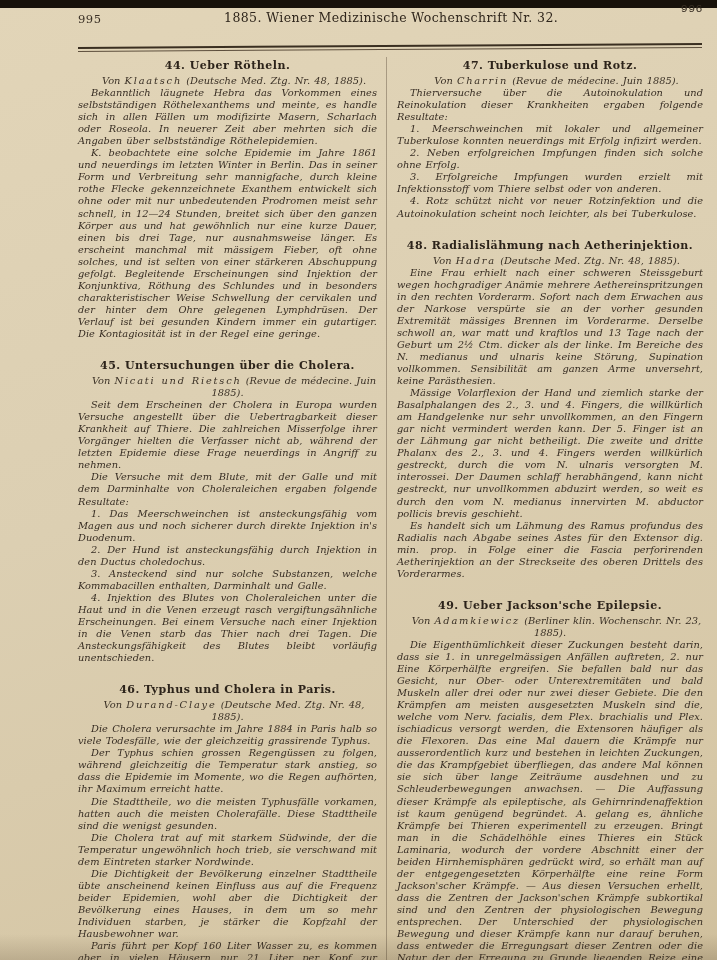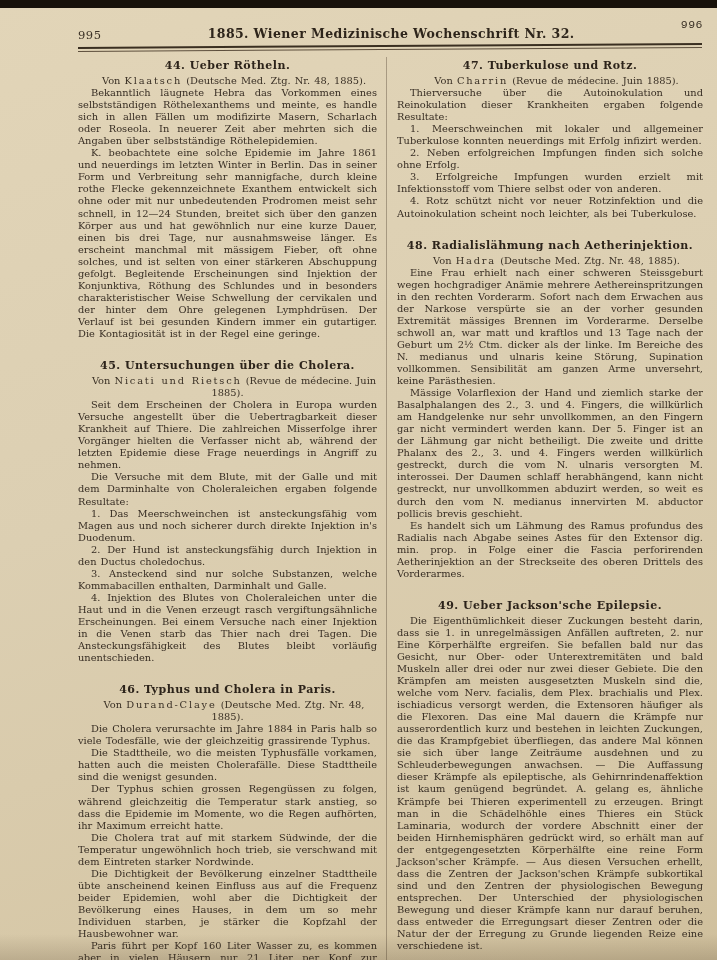--- a/index.html
+++ b/index.html
@@ -14,28 +14,28 @@
   .scan-top-bar {
     position: absolute; top: 0; left: 0; width: 100%; height: 8px;
     background: #17110a;
   }
   .page-bottom-shadow {
     position: absolute; left: 0; bottom: 0; width: 100%; height: 26px;
     background: linear-gradient(to bottom, rgba(61,45,24,0) 0%, rgba(61,45,24,0.18) 100%);
     pointer-events: none;
   }
   .page-header {
-    position: absolute; top: 20px; left: 78px; width: 625px;
+    position: absolute; top: 4px; left: 78px; width: 625px;
     display: flex; align-items: flex-start; justify-content: space-between;
   }
   .page-num { font-size: 11.5px; letter-spacing: 0.5px; color: #3a3025; }
   .page-num.left  { transform: translateY(8px); }
   .page-num.right { transform: translateY(-2px); font-family: Liberation Mono, monospace; }
   .journal-title {
-    font-weight: bold; font-size: 12.5px; letter-spacing: 0.4px;
+    font-weight: normal; font-size: 12.5px; letter-spacing: 0.4px;
     transform: translateY(6px); color: #2e251b;
   }
   .double-rule {
     position: absolute; top: 45px; left: 78px; width: 624px;
     transform: rotate(-0.35deg);
   }
   .double-rule .thick { height: 2.4px; background: #3a2f21; }
   .double-rule .gap   { height: 1.6px; }
   .double-rule .thin  { height: 1px;   background: #5d4f3d; }
   .columns {
@@ -55,20 +55,21 @@
   .byline {
     margin: 0 0 4px; text-align: center; text-indent: 0;
     font-size: 9.6px; color: #3a3025;
   }
   .byline .author { letter-spacing: 1.8px; }
   .article p {
     margin: 0; text-indent: 13px;
     font-size: 9.85px; line-height: 12.05px;
     word-spacing: 1px;
     hyphens: auto;
+    font-style: italic;
   }
 </style>
 </head>
 <body>
 
 <div class="scan-top-bar"></div>
 
 <header class="page-header">
   <span class="page-num left">995</span>
   <span class="journal-title">1885. Wiener Medizinische Wochenschrift Nr. 32.</span>
@@ -112,22 +113,22 @@
     </section>
 
     <section class="article">
       <h3>46. Typhus und Cholera in Paris.</h3>
       <p class="byline">
         <span>Von</span>
         <span class="author">Durand-Claye</span>
         <span>(Deutsche Med. Ztg. Nr. 48, 1885).</span>
       </p>
       <p>Die Cholera verursachte im Jahre 1884 in Paris halb so viele Todesfälle, wie der gleichzeitig grassirende Typhus.</p>
+      <p>Der Typhus schien grossen Regengüssen zu folgen, während gleichzeitig die Temperatur stark anstieg, so dass die Epidemie im Momente, wo die Regen aufhörten, ihr Maximum erreicht hatte.</p>
       <p>Die Stadttheile, wo die meisten Typhusfälle vorkamen, hatten auch die meisten Cholerafälle. Diese Stadttheile sind die wenigst gesunden.</p>
-      <p>Der Typhus schien grossen Regengüssen zu folgen, während gleichzeitig die Temperatur stark anstieg, so dass die Epidemie im Momente, wo die Regen aufhörten, ihr Maximum erreicht hatte.</p>
       <p>Die Cholera trat auf mit starkem Südwinde, der die Temperatur ungewöhnlich hoch trieb, sie verschwand mit dem Eintreten starker Nordwinde.</p>
       <p>Die Dichtigkeit der Bevölkerung einzelner Stadttheile übte anscheinend keinen Einfluss aus auf die Frequenz beider Epidemien, wohl aber die Dichtigkeit der Bevölkerung eines Hauses, in dem um so mehr Individuen starben, je stärker die Kopfzahl der Hausbewohner war.</p>
       <p>Paris führt per Kopf 160 Liter Wasser zu, es kommen aber in vielen Häusern nur 21 Liter per Kopf zur Verausgabung, da die Hausbesitzer die Anlagekosten der Wasserleitung scheuen. Das Wasser des Ourq-Kanales ist sehr mangelhaft und die Mortalität an Cholera und Typhus war in einzelnen Stadttheilen der verbrauchten Menge Ourq-Wasser proportional.</p>
 
     </section>
 
   </div>
 
   <div class="col right">
 
@@ -152,20 +153,25 @@
         <span class="author">Hadra</span>
         <span>(Deutsche Med. Ztg. Nr. 48, 1885).</span>
       </p>
       <p>Eine Frau erhielt nach einer schweren Steissgeburt wegen hochgradiger Anämie mehrere Aethereinspritzungen in den rechten Vorderarm. Sofort nach dem Erwachen aus der Narkose verspürte sie an der vorher gesunden Extremität mässiges Brennen im Vorderarme. Derselbe schwoll an, war matt und kraftlos und 13 Tage nach der Geburt um 2½ Ctm. dicker als der linke. Im Bereiche des N. medianus und ulnaris keine Störung, Supination vollkommen. Sensibilität am ganzen Arme unversehrt, keine Parästhesien.</p>
       <p>Mässige Volarflexion der Hand und ziemlich starke der Basalphalangen des 2., 3. und 4. Fingers, die willkürlich am Handgelenke nur sehr unvollkommen, an den Fingern gar nicht vermindert werden kann. Der 5. Finger ist an der Lähmung gar nicht betheiligt. Die zweite und dritte Phalanx des 2., 3. und 4. Fingers werden willkürlich gestreckt, durch die vom N. ulnaris versorgten M. interossei. Der Daumen schlaff herabhängend, kann nicht gestreckt, nur unvollkommen abduzirt werden, so weit es durch den vom N. medianus innervirten M. abductor pollicis brevis geschieht.</p>
       <p>Es handelt sich um Lähmung des Ramus profundus des Radialis nach Abgabe seines Astes für den Extensor dig. min. prop. in Folge einer die Fascia perforirenden Aetherinjektion an der Streckseite des oberen Drittels des Vorderarmes.</p>
     </section>
 
     <section class="article">
       <h3>49. Ueber Jackson'sche Epilepsie.</h3>
+      <p class="byline">
+        <span>Von</span>
+        <span class="author">Adamkiewicz</span>
+        <span>(Berliner klin. Wochenschr. Nr. 23, 1885).</span>
+      </p>
       <p>Die Eigenthümlichkeit dieser Zuckungen besteht darin, dass sie 1. in unregelmässigen Anfällen auftreten, 2. nur Eine Körperhälfte ergreifen. Sie befallen bald nur das Gesicht, nur Ober- oder Unterextremitäten und bald Muskeln aller drei oder nur zwei dieser Gebiete. Die den Krämpfen am meisten ausgesetzten Muskeln sind die, welche vom Nerv. facialis, dem Plex. brachialis und Plex. ischiadicus versorgt werden, die Extensoren häufiger als die Flexoren. Das eine Mal dauern die Krämpfe nur ausserordentlich kurz und bestehen in leichten Zuckungen, die das Krampfgebiet überfliegen, das andere Mal können sie sich über lange Zeiträume ausdehnen und zu Schleuderbewegungen anwachsen. — Die Auffassung dieser Krämpfe als epileptische, als Gehirnrindenaffektion ist kaum genügend begründet. A. gelang es, ähnliche Krämpfe bei Thieren experimentell zu erzeugen. Bringt man in die Schädelhöhle eines Thieres ein Stück Laminaria, wodurch der vordere Abschnitt einer der beiden Hirnhemisphären gedrückt wird, so erhält man auf der entgegengesetzten Körperhälfte eine reine Form Jackson'scher Krämpfe. — Aus diesen Versuchen erhellt, dass die Zentren der Jackson'schen Krämpfe subkortikal sind und den Zentren der physiologischen Bewegung entsprechen. Der Unterschied der physiologischen Bewegung und dieser Krämpfe kann nur darauf beruhen, dass entweder die Erregungsart dieser Zentren oder die Natur der der Erregung zu Grunde liegenden Reize eine verschiedene ist.</p>
     </section>
 
   </div>
 
 </main>
 
 <div class="page-bottom-shadow"></div>
 
 </body></html>

